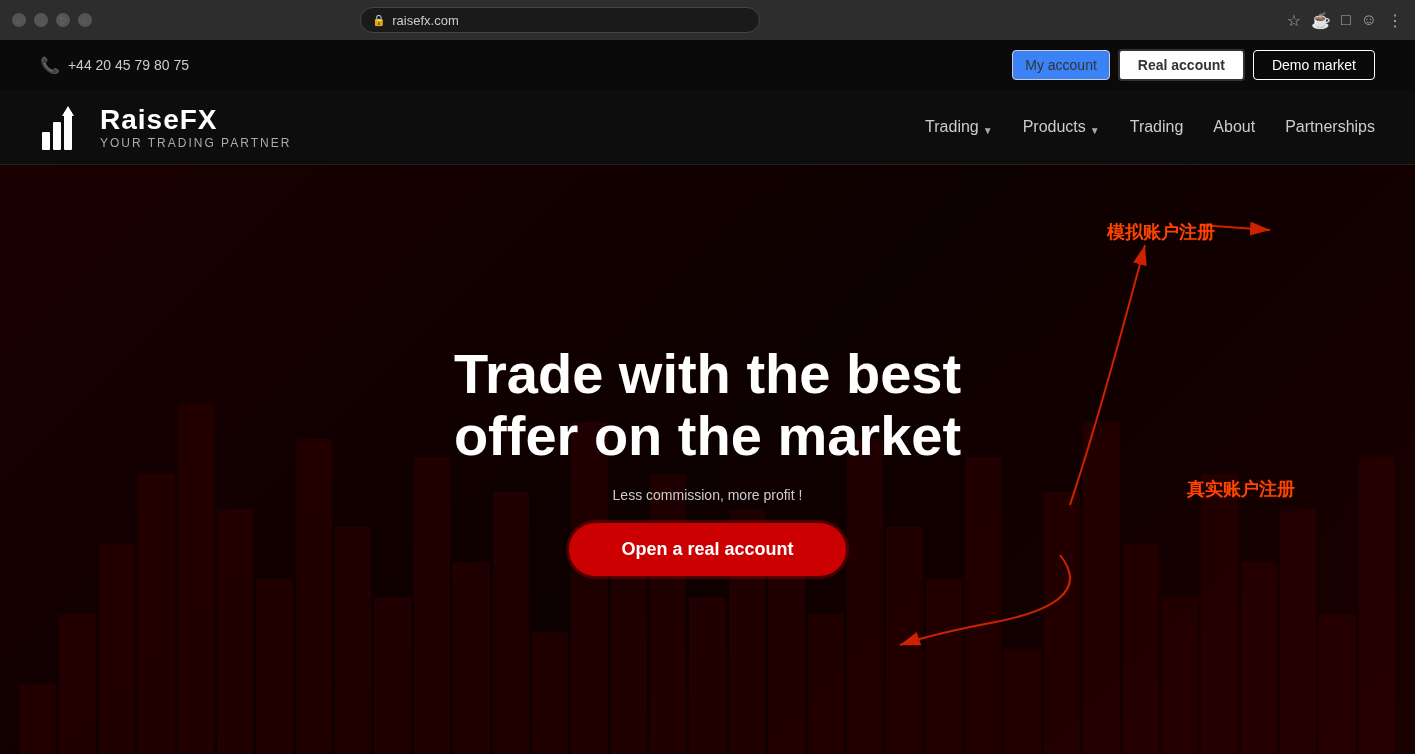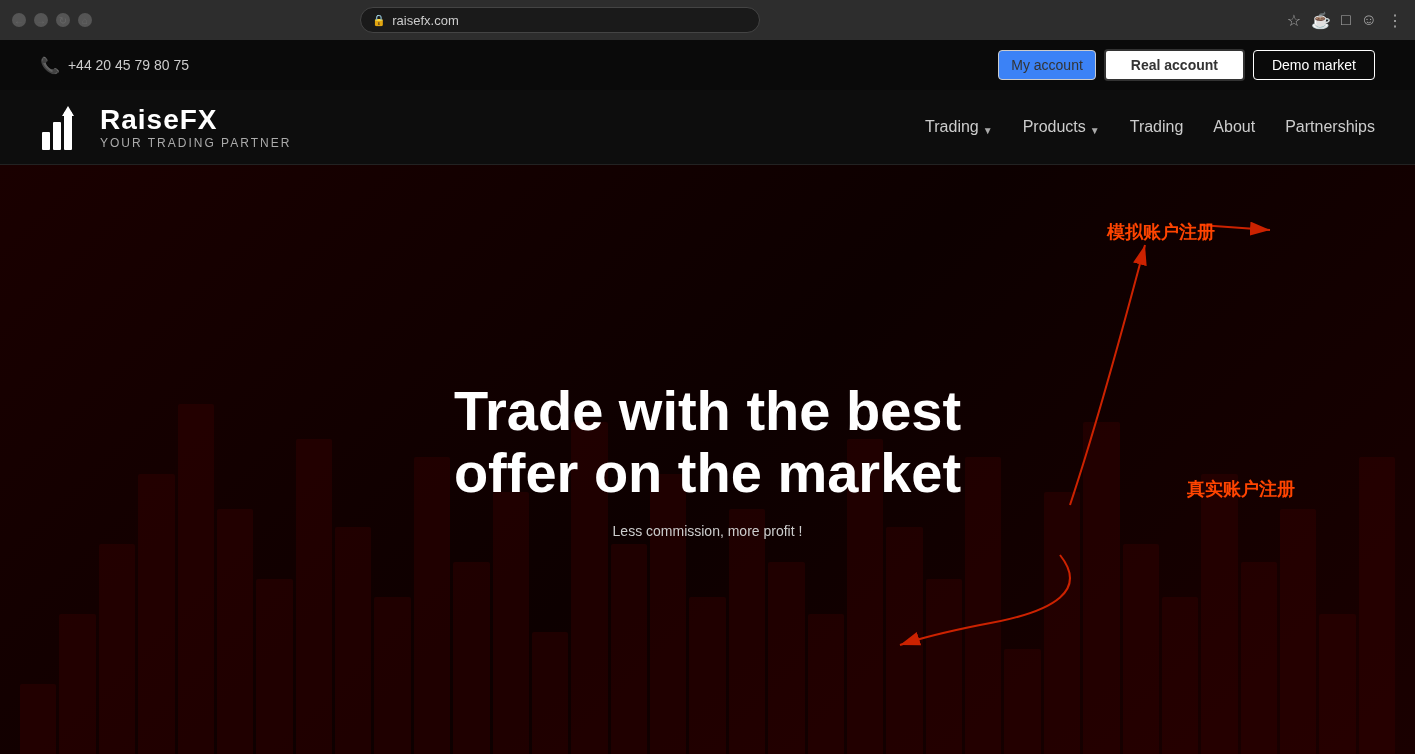--- a/index.html
+++ b/index.html
@@ -43,21 +43,21 @@
       display: flex; align-items: center; gap: 8px; color: #ccc; font-size: 14px;
     }
     .phone-icon { color: #ccc; font-size: 16px; }
     .top-buttons { display: flex; gap: 8px; align-items: center; }
     .btn-my-account {
       background: #3b82f6; color: #333; border: 1px solid #ccc;
       padding: 6px 12px; border-radius: 4px; cursor: pointer; font-size: 14px;
     }
     .btn-real-account {
       background: white; color: #333; border: 2px solid #333;
-      padding: 6px 25px; border-radius: 4px; cursor: pointer; font-size: 14px; font-weight: 600;
+      padding: 6px 18px; border-radius: 4px; cursor: pointer; font-size: 14px; font-weight: 600;
     }
     .btn-demo-account {
       background: transparent; color: white; border: 1px solid white;
       padding: 6px 18px; border-radius: 4px; cursor: pointer; font-size: 14px;
     }
 
     
     .navbar {
       background: #0d0d0d;
       height: 75px;
@@ -267,20 +267,21 @@
       <div class="bg-bar" style="height: 140px;"></div>
       <div class="bg-bar" style="height: 297.5px;"></div>
     </div>
 
   <div class="hero-content">
     <h1 class="hero-title">
       <span>Trade with the best</span><br>
       <span>offer on the market</span>
     </h1>
     <p class="hero-subtitle">Less commission, more profit !</p>
+    <button class="btn-open-account">Open a real account</button>
   </div>
 
   <div class="annotation annotation-demo">模拟账户注册</div>
   <div class="annotation annotation-real">真实账户注册</div>
 
   <svg class="arrows-svg" viewBox="0 0 1415 589">
 
     <defs>
       <marker id="arrowhead" markerWidth="10" markerHeight="7" refX="10" refY="3.5" orient="auto">
         <polygon points="0 0, 10 3.5, 0 7" fill="#cc2200"></polygon>

